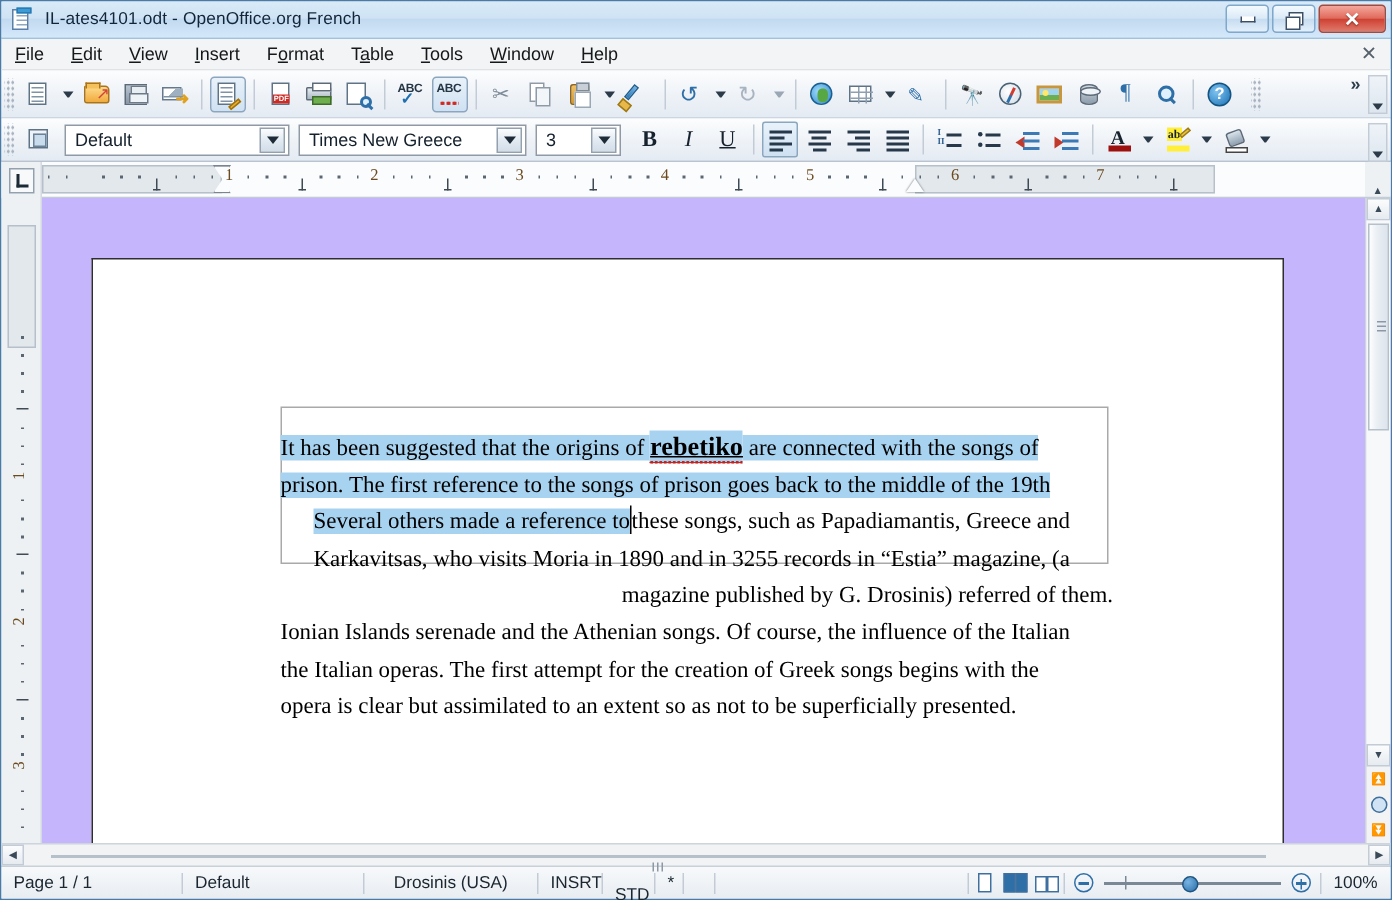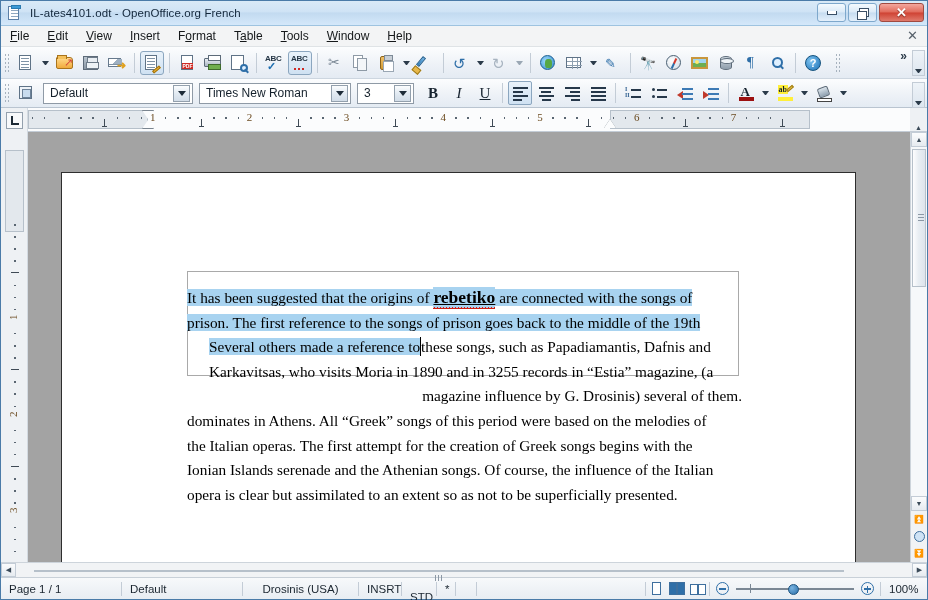--- a/index.html
+++ b/index.html
@@ -186,21 +186,21 @@
 
   
   .bodyrow { flex:1; display:flex; min-height:0; }
   .vruler { width:27px; flex:0 0 27px; background:#eef1f4; position:relative; border-right:1px solid #d3dae1;}
   .vr-zone{position:absolute;left:4px;width:19px;background:#e3e8ed;border:1px solid #b6c0ca;}
   .vr-dot{position:absolute;left:13px;width:1.5px;height:1.5px;background:#5a6672;}
   .vr-half{position:absolute;left:10px;width:8px;height:1px;background:#3f4a55;}
   .vr-num{position:absolute;left:9px;font-family:"Liberation Serif",serif;font-size:11px;color:#6b4a1f;
      transform:rotate(-90deg) translateX(50%);transform-origin:center;}
 
-  .canvas { flex:1; position:relative; background:#a3a3a3; overflow:hidden; min-width:0;}
+  .canvas { flex:1; position:relative; background:#c4b5fd; overflow:hidden; min-width:0;}
   .page { position:absolute; left:33px; top:40px; width:795px; height:100%;
      background:#fff; border:1px solid #2e2e2e; border-bottom:none;}
   .frame { position:absolute; left:125px; top:98px; width:552px; height:105px;
      border:1px solid #a9a9a9; }
   .doctext { position:absolute; left:125px; top:112px; width:555px;
      font-family:"Liberation Serif",serif; font-size:15.3px; color:#000; line-height:24.6px;}
   .doctext p { margin:0; }
   .p-frame { text-align:justify; }
   .ln { display:block; white-space:nowrap; }
   .sel { background:#a8d3f0; }
@@ -461,21 +461,21 @@
           <div class="sty"></div>
         </div>
       </div>
     <div class="combo" style="width:150px;margin-left:4px;">
       <div class="val" title="Paragraph Style">Default</div>
       <div class="arrow">
           <div class="tri"></div>
         </div>
     </div>
     <div class="combo" style="width:152px;">
-      <div class="val" title="Font Name">Times New Roman</div>
+      <div class="val" title="Font Name">Times New Greece</div>
       <div class="arrow">
           <div class="tri"></div>
         </div>
     </div>
     <div class="combo" style="width:57px;">
       <div class="val" title="Font Size">3</div>
       <div class="arrow">
           <div class="tri"></div>
         </div>
     </div>
@@ -695,28 +695,27 @@
 
     <div class="canvas">
       <div class="page">
 
         <div class="frame"></div>
 
         <div class="doctext">
           <p class="p-frame">
             <span class="ln"><span class="sel">It has been suggested that the origins of </span><span class="sel big sp">rebetiko</span><span class="sel"> are connected with the songs of</span></span>
             <span class="ln"><span class="sel">prison. The first reference to the songs of prison goes back to the middle of the 19th</span></span>
-            <span class="ln ind1"><span class="sel">Several others made a reference to</span><span class="caret-ins"></span><span>these songs, such as Papadiamantis, Dafnis and</span></span>
+            <span class="ln ind1"><span class="sel">Several others made a reference to</span><span class="caret-ins"></span><span>these songs, such as Papadiamantis, Greece and</span></span>
             <span class="ln ind1">Karkavitsas, who visits Moria in 1890 and in 3255 records in “Estia” magazine, (a</span>
-            <span class="ln rightblk">magazine influence by G. Drosinis) several of them.</span>
+            <span class="ln rightblk">magazine published by G. Drosinis) referred of them.</span>
           </p>
           <p style="margin-top:0;">
-            <span class="ln">dominates in Athens. All “Greek” songs of this period were based on the melodies of</span>
+            <span class="ln">Ionian Islands serenade and the Athenian songs. Of course, the influence of the Italian</span>
             <span class="ln">the Italian operas. The first attempt for the creation of Greek songs begins with the</span>
-            <span class="ln">Ionian Islands serenade and the Athenian songs. Of course, the influence of the Italian</span>
             <span class="ln">opera is clear but assimilated to an extent so as not to be superficially presented.</span>
           </p>
 
         </div>
       </div>
 
       <div class="vscroll">
         <div class="sb-btn">
             <span style="font-size:7px;color:#3a4a58;">▲</span>
           </div>

